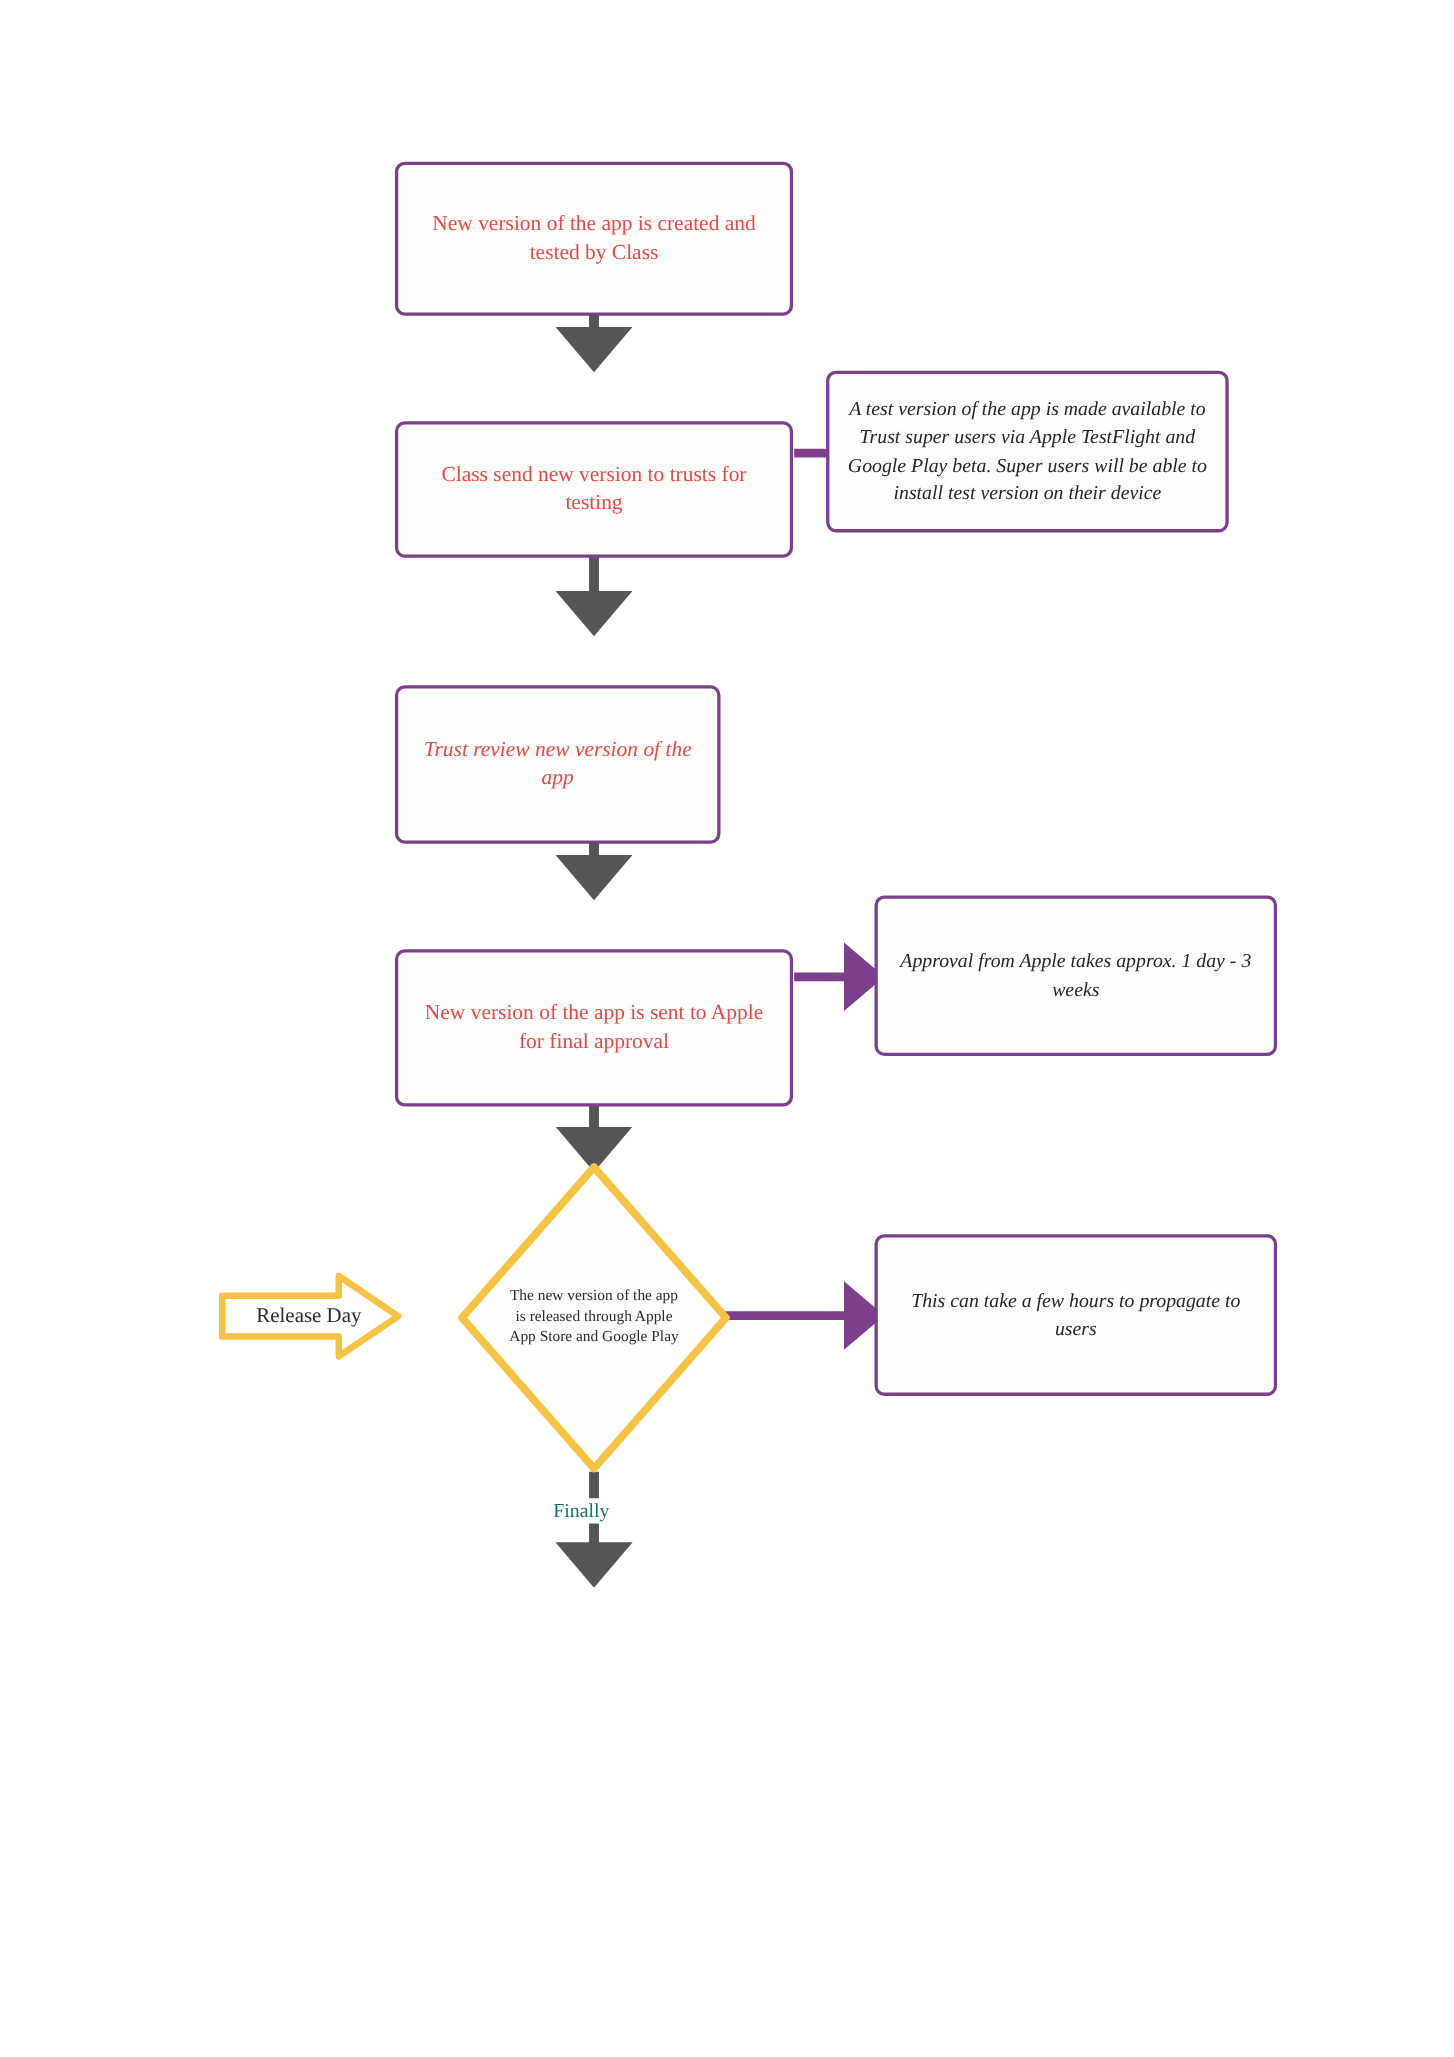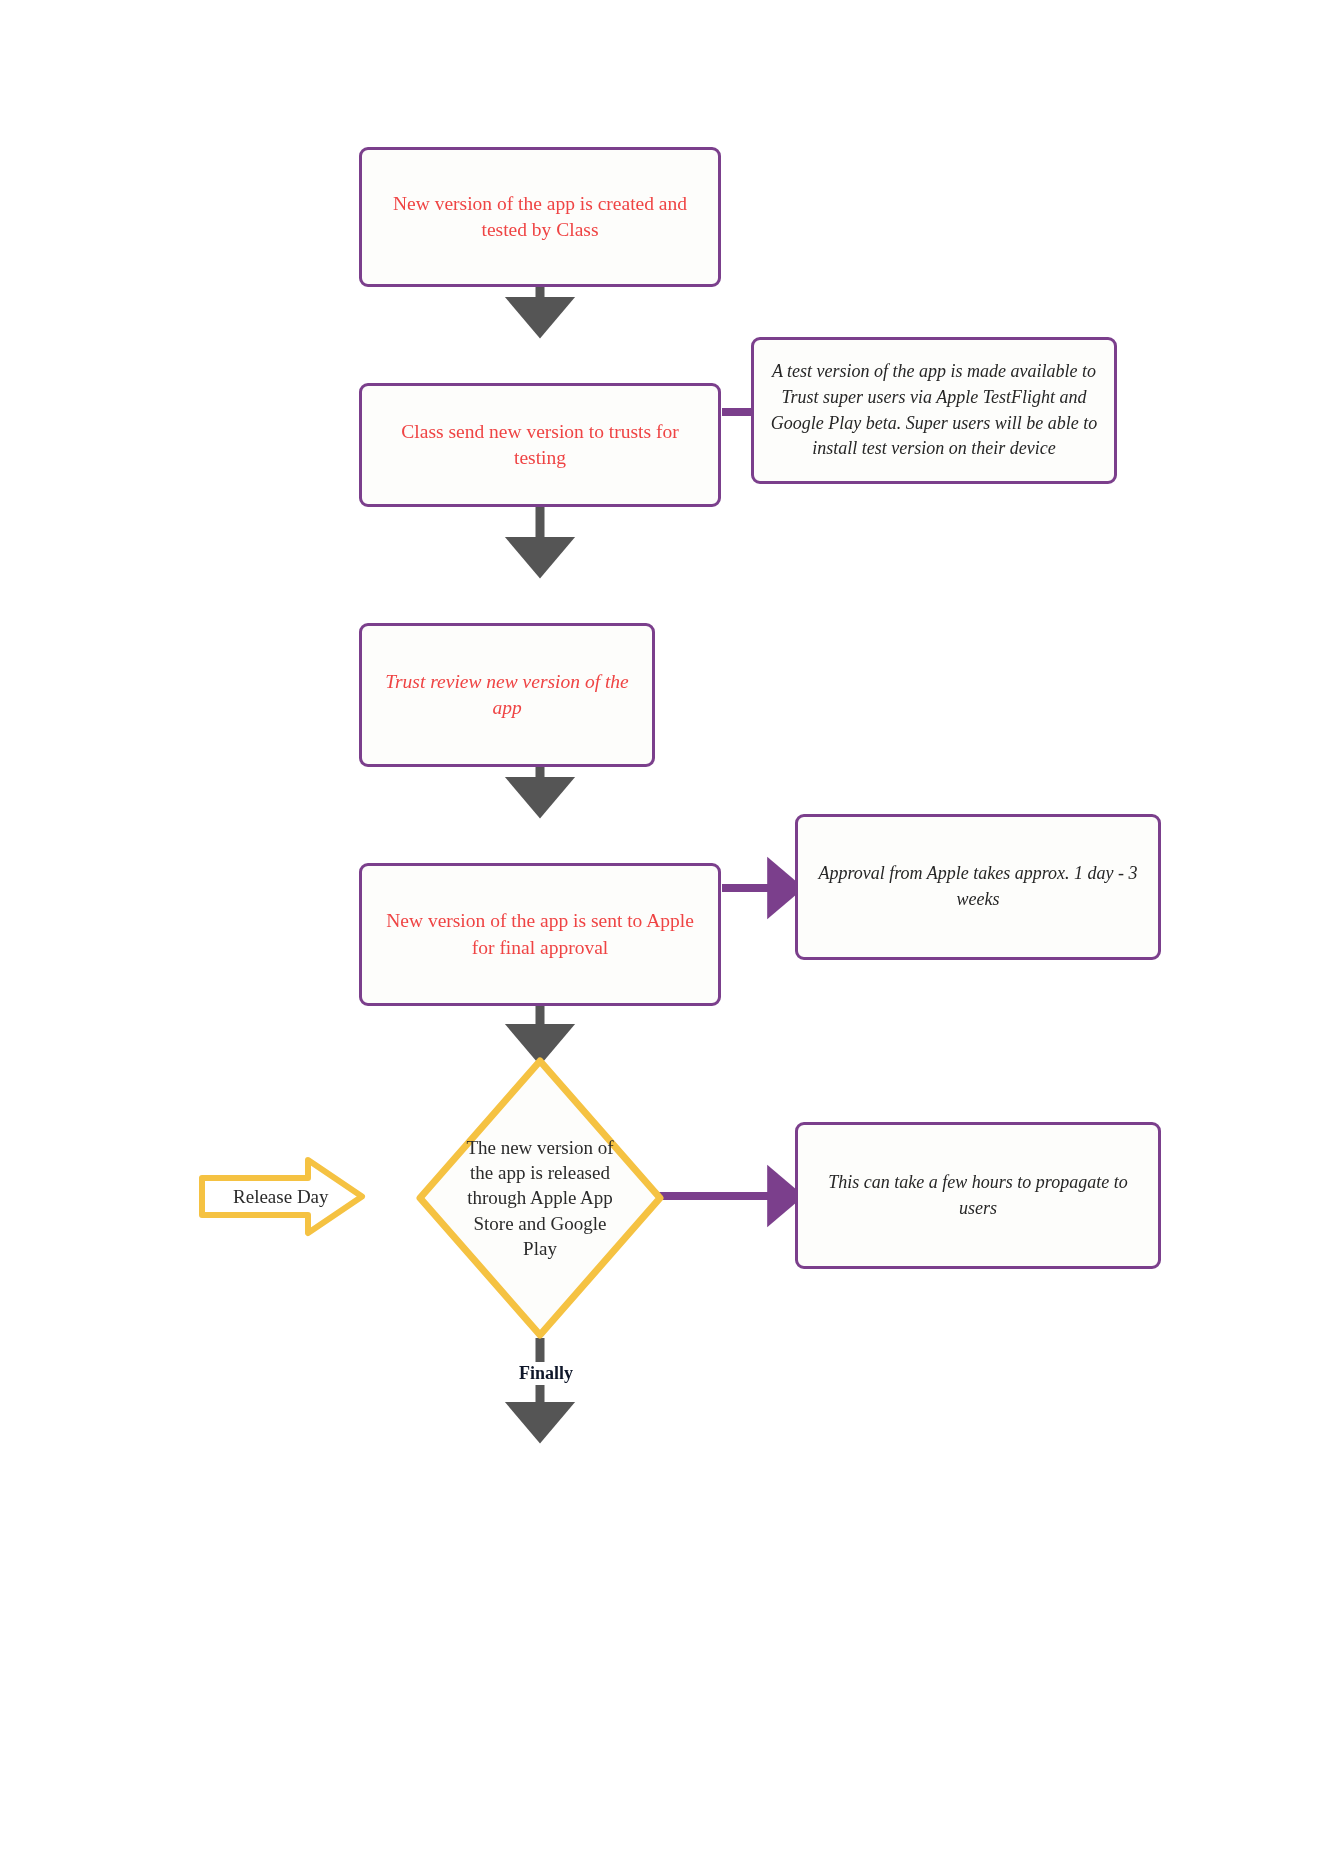--- a/index.html
+++ b/index.html
@@ -67,21 +67,21 @@
     overflow: visible;
   }
   .diamond-label {
     position: absolute;
     left: 0; top: 0;
     width: 100%; height: 100%;
     display: flex;
     align-items: center;
     justify-content: center;
     text-align: center;
-    font-size: 19px;
+    font-size: 14px;
     line-height: 1.33;
     color: #2b2b2b;
     pointer-events: none;
   }
   .diamond-label .txt { display:block; width: 64%; }
 
   
   #connectors {
     position: absolute;
     top: 0; left: 0;
@@ -105,26 +105,24 @@
     justify-content: center;
     font-size: 19px;
     color: #2b2b2b;
     pointer-events: none;
   }
 
   
   .edge-label {
     position: absolute;
     font-size: 18px;
-    color: #0f172a;
+    color: #0f766e;
     background: #ffffff;
     padding: 1px 6px;
-    text-align: center;
     white-space: nowrap;
-    font-weight: bold;
   }
 </style>
 </head>
 <body>
 
 <div id="canvas">
 
   <svg id="connectors" viewBox="0 0 1322 1870" width="1322" height="1870">
     <defs>
       <marker id="grayhead" markerWidth="9" markerHeight="9" refX="3.1" refY="4.5" orient="auto" markerUnits="strokeWidth">

